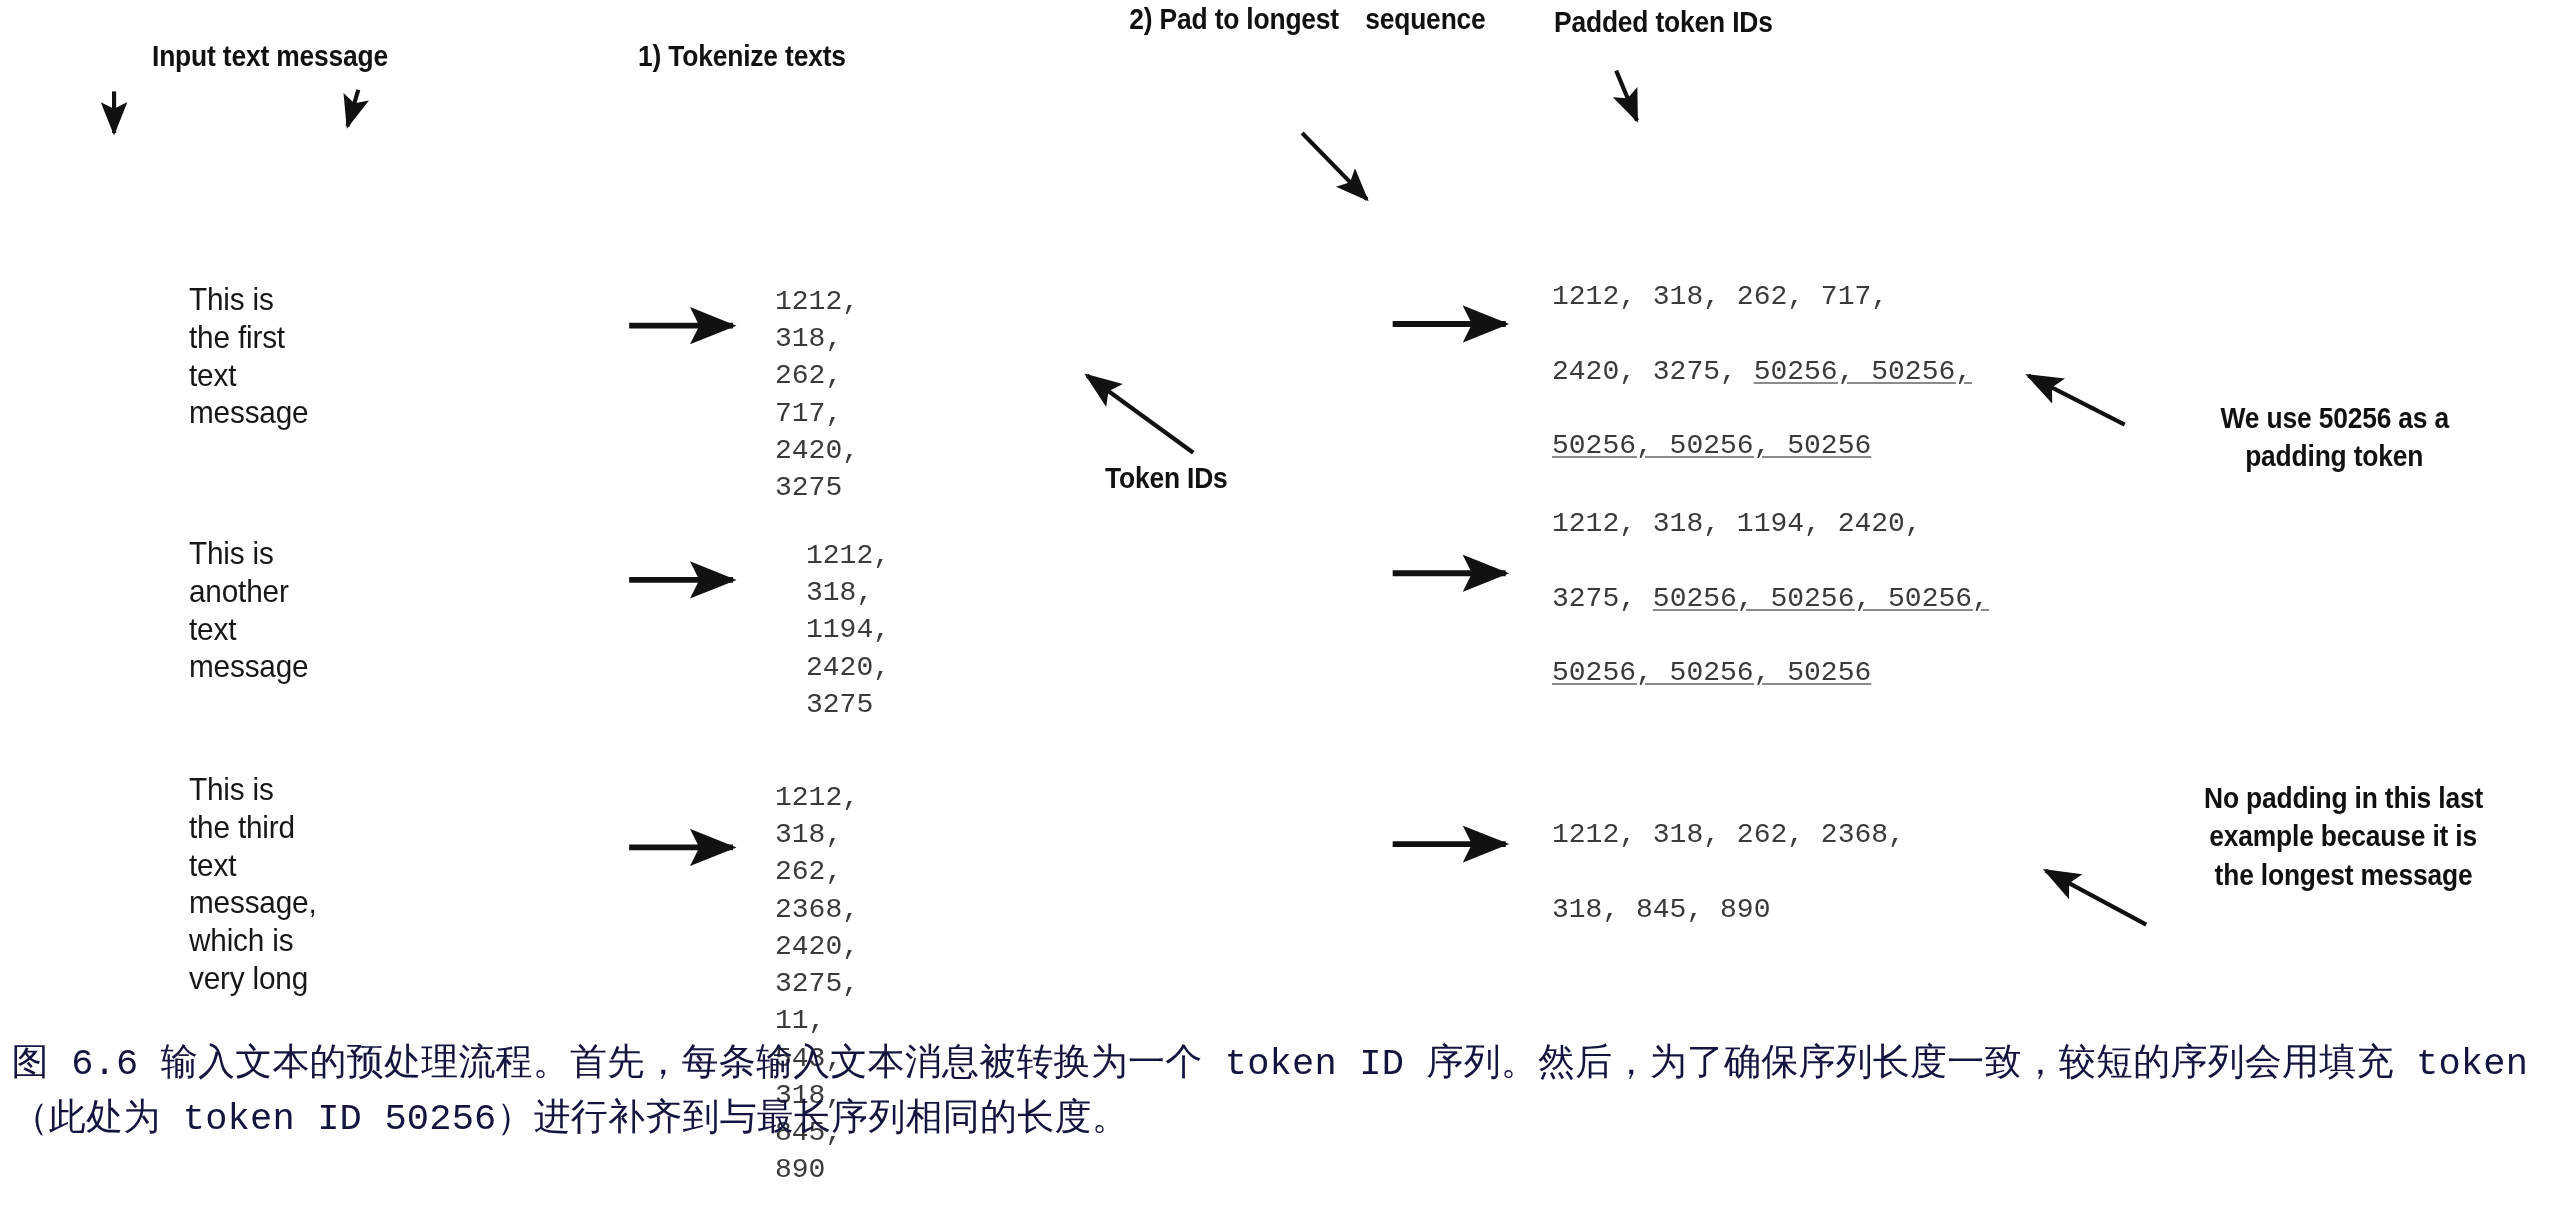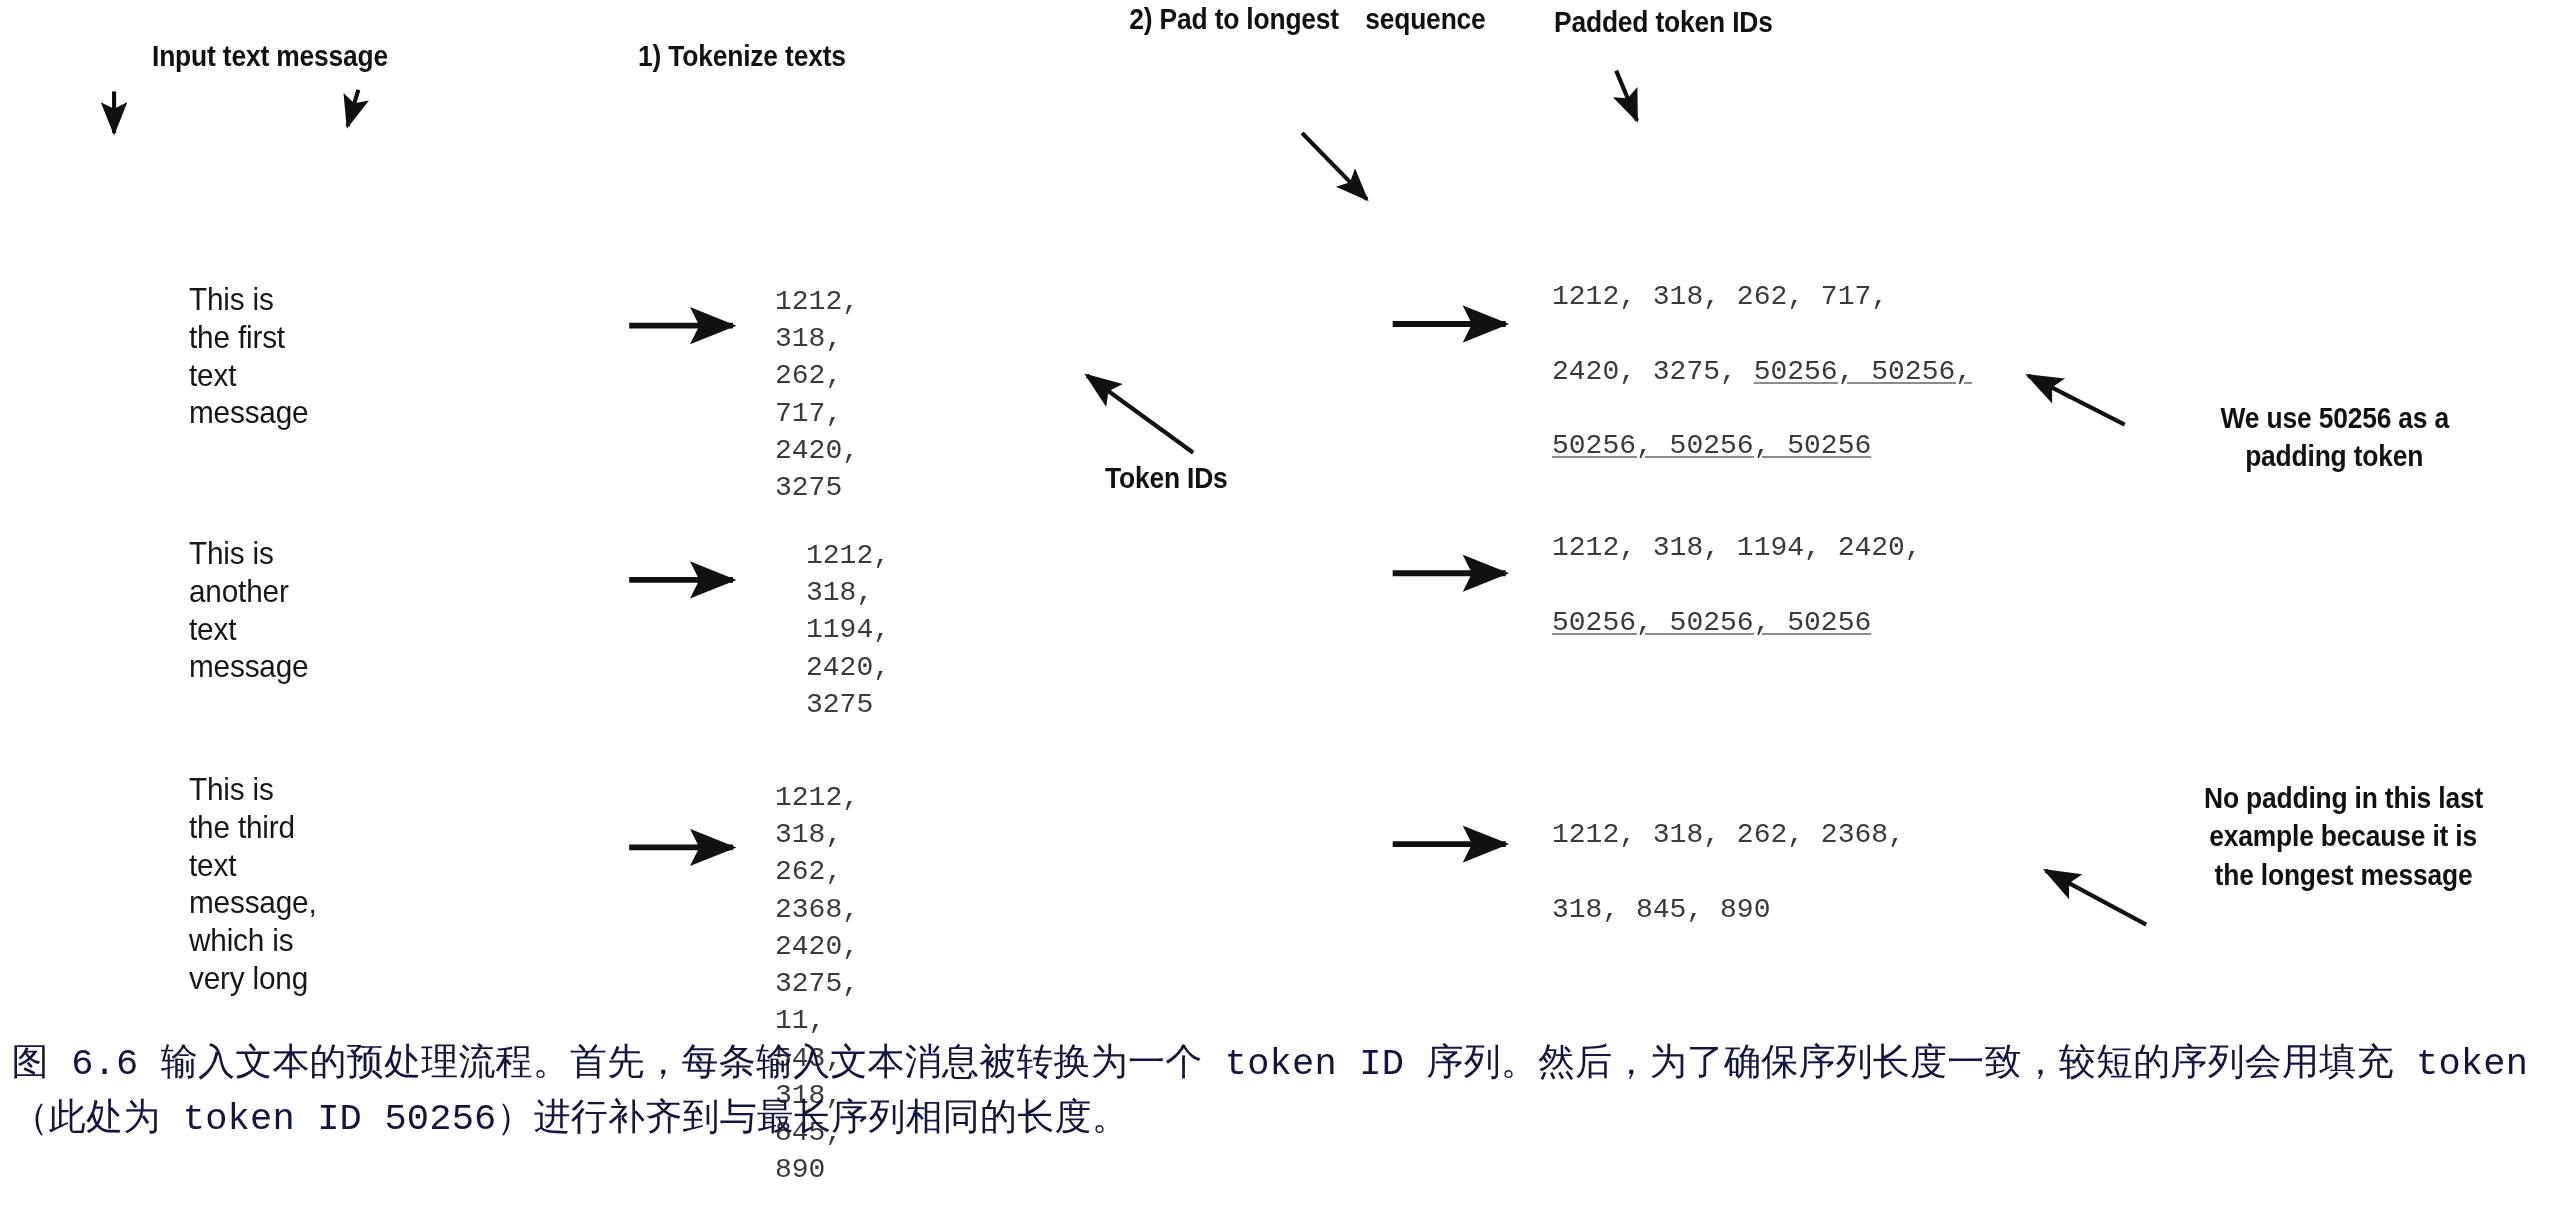--- a/index.html
+++ b/index.html
@@ -173,22 +173,23 @@
   </div>
 </div>
 
 <div class="abs">
   <div class="abs sentence" style="left:189px; top:535px;">This is another text
 message</div>
 
   <div class="abs tokens" style="left:806px; top:537px;">1212, 318, 1194,
 2420, 3275</div>
 
-  <div class="abs tokens" style="left:1552px; top:492px; width:632px;">
+  <div class="abs tokens" style="left:1552px; top:468px; width:632px;">
     <div><span>1212, 318, 1194, 2420,</span></div>
+    <div><span>3275, </span><span class="pad">50256, 50256, 50256,</span></div>
     <div><span class="pad">50256, 50256, 50256</span></div>
   </div>
 </div>
 
 <div class="abs">
   <div class="abs sentence" style="left:189px; top:771px;">This is the third text
 message, which is
 very long</div>
 
   <div class="abs tokens" style="left:775px; top:779px;">1212, 318, 262, 2368,

